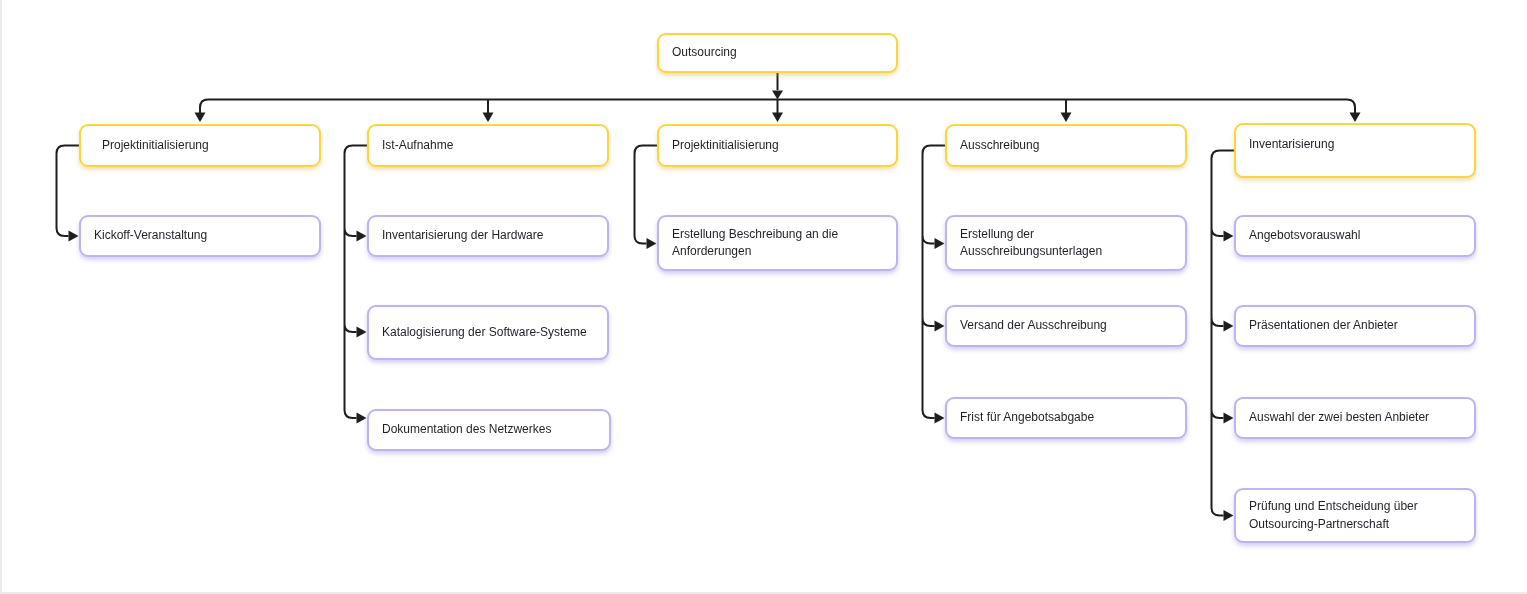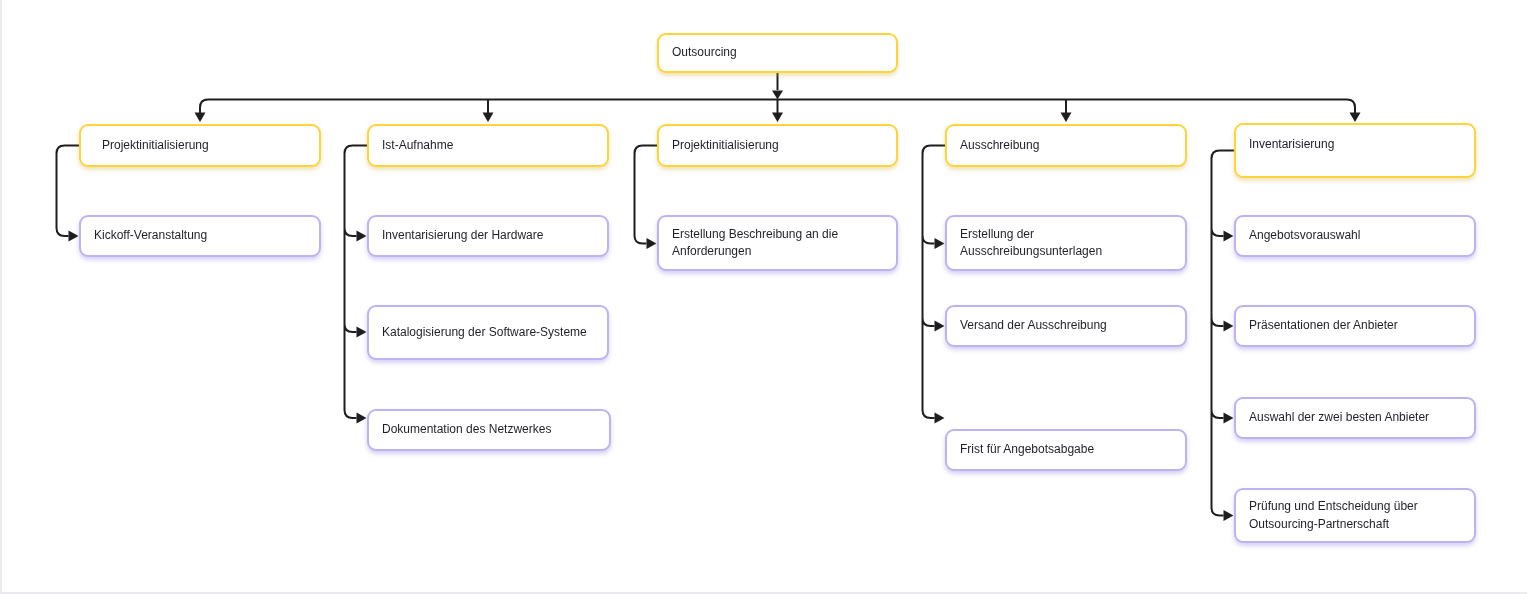--- a/index.html
+++ b/index.html
@@ -118,21 +118,21 @@
 
   <div class="node phase" style="left:943px;top:124px;width:242px;height:43px;">
     <span class="node-label">Ausschreibung</span>
   </div>
   <div class="node task" style="left:943px;top:215px;width:242px;height:56px;">
     <span class="node-label">Erstellung der Ausschreibungsunterlagen</span>
   </div>
   <div class="node task" style="left:943px;top:305px;width:242px;height:42px;">
     <span class="node-label">Versand der Ausschreibung</span>
   </div>
-  <div class="node task" style="left:943px;top:397px;width:242px;height:42px;margin-top:32px;">
+  <div class="node task" style="left:943px;top:397px;width:242px;height:42px;">
     <span class="node-label">Frist für Angebotsabgabe</span>
   </div>
 
   <div class="node phase top" style="left:1232px;top:123px;width:242px;height:55px;">
     <span class="node-label">Inventarisierung</span>
   </div>
   <div class="node task" style="left:1232px;top:215px;width:242px;height:42px;">
     <span class="node-label">Angebotsvorauswahl</span>
   </div>
   <div class="node task" style="left:1232px;top:305px;width:242px;height:42px;">

